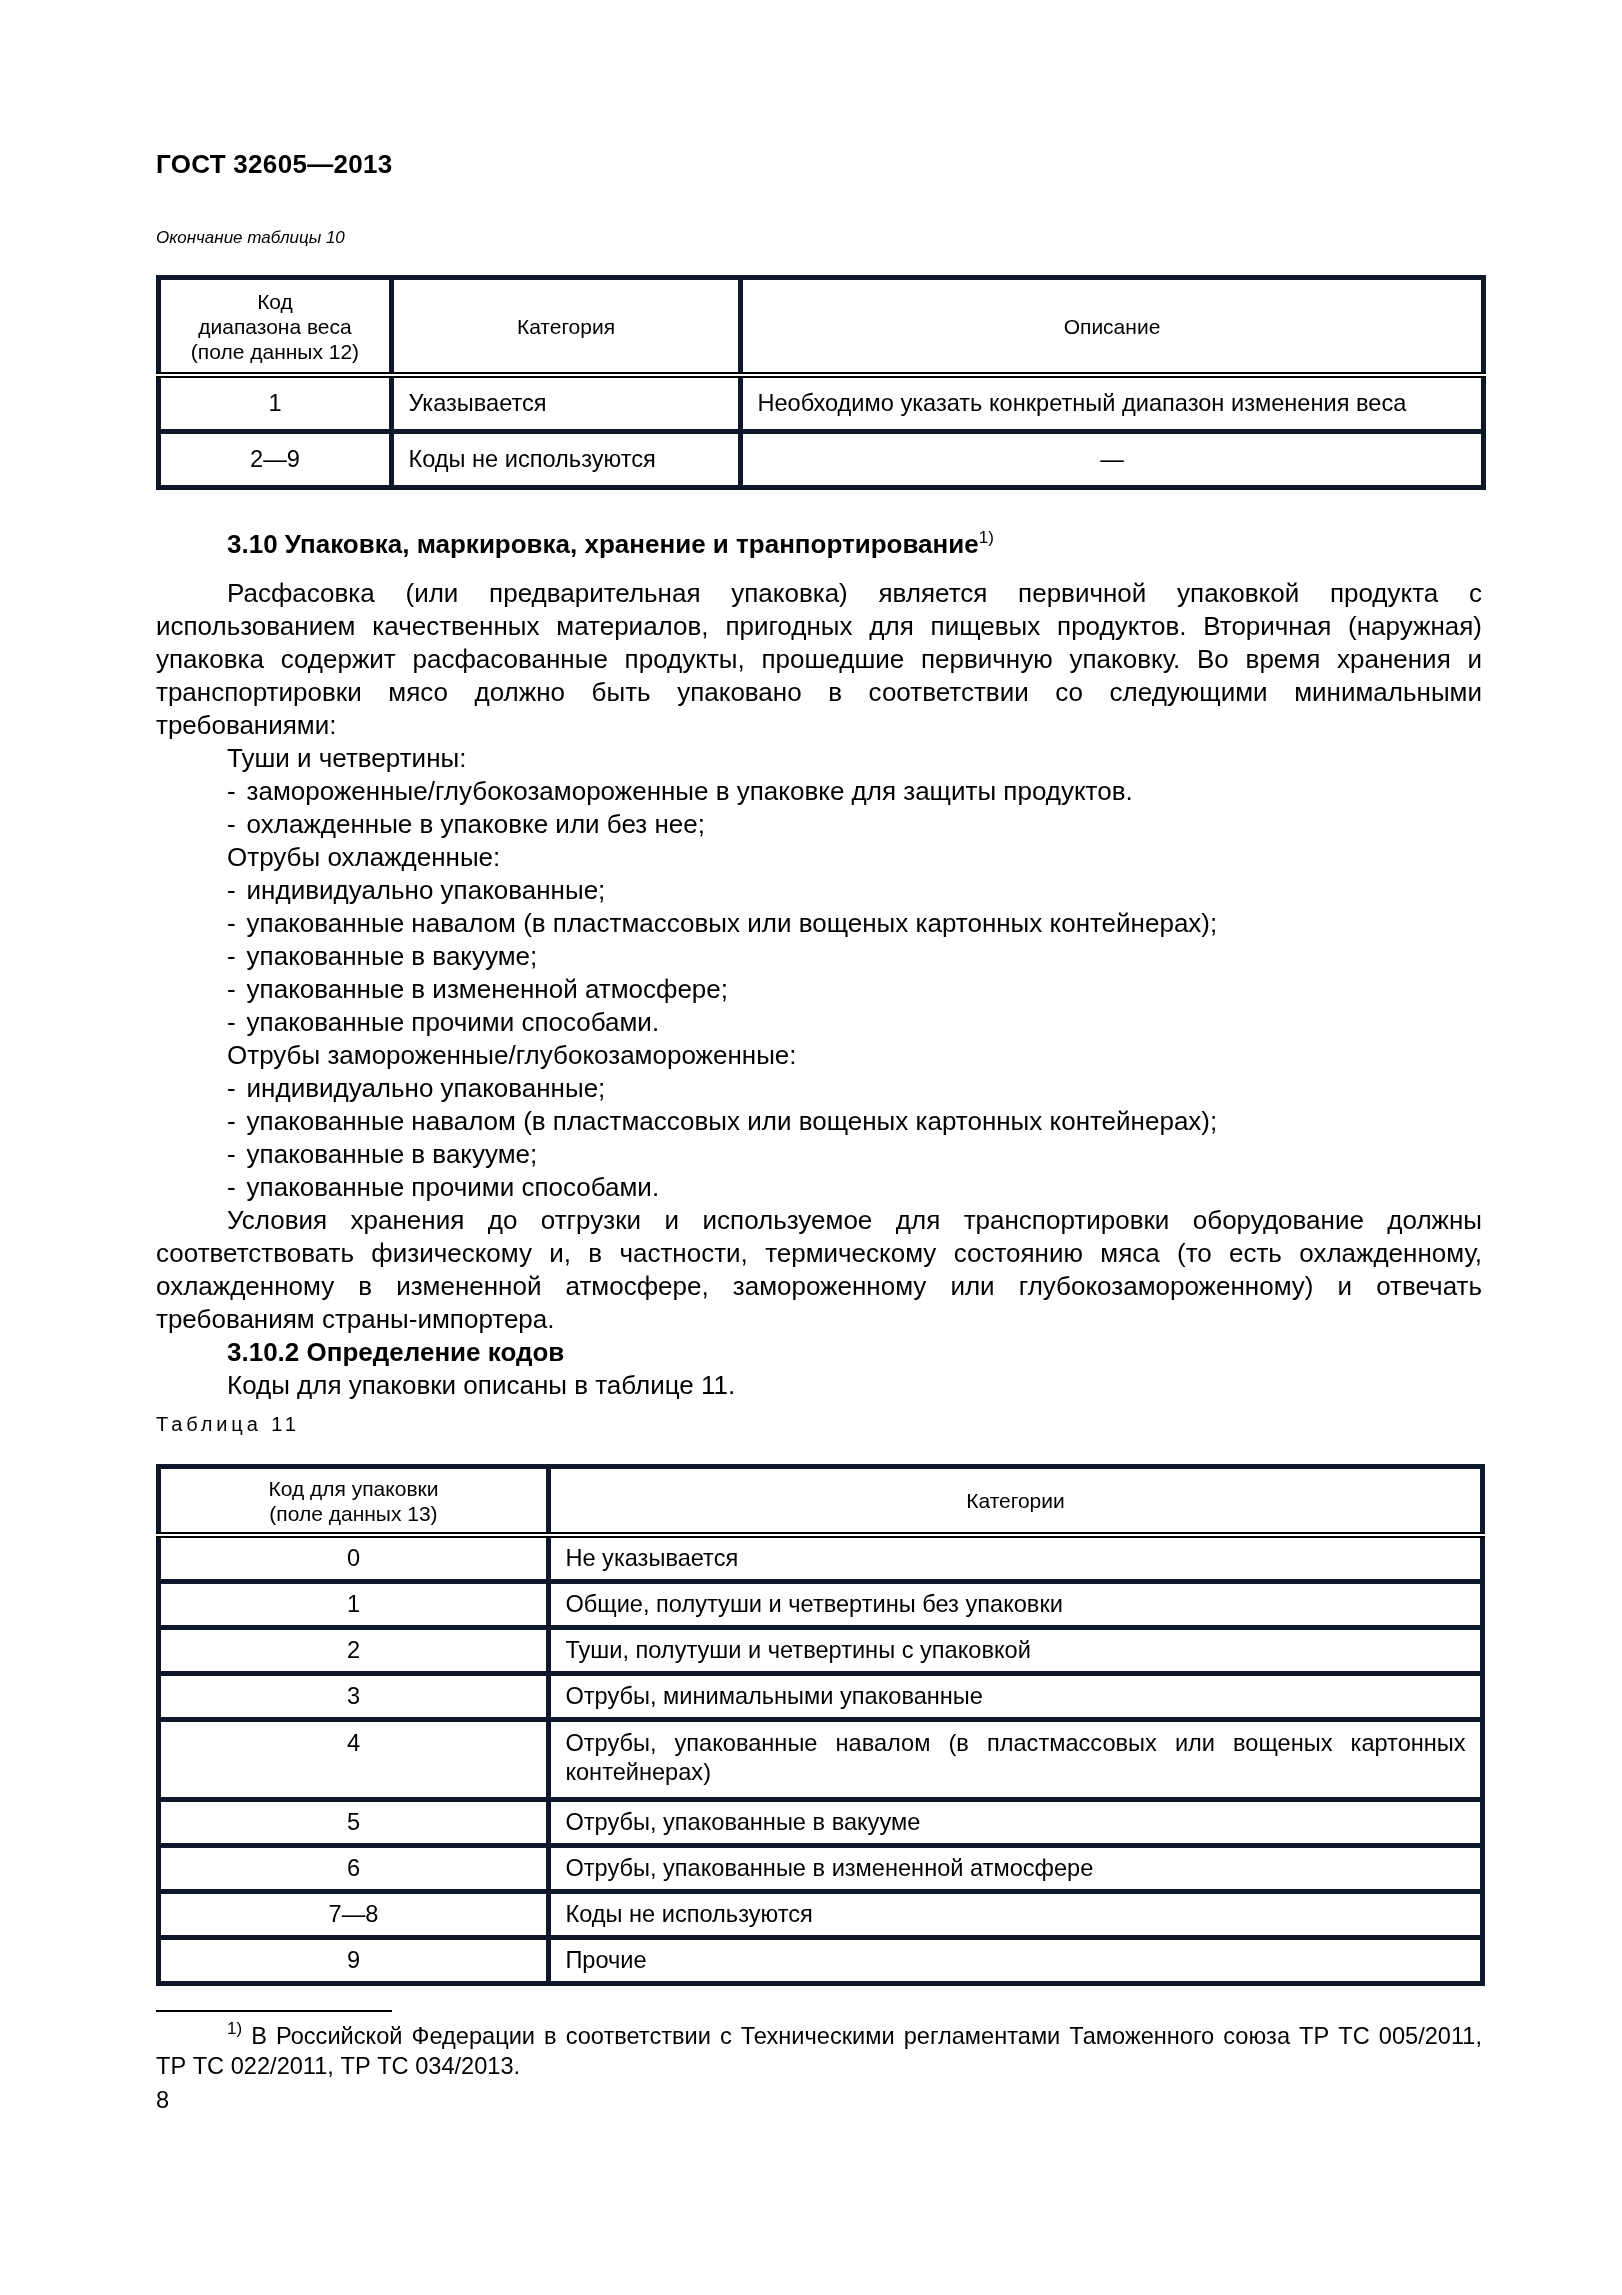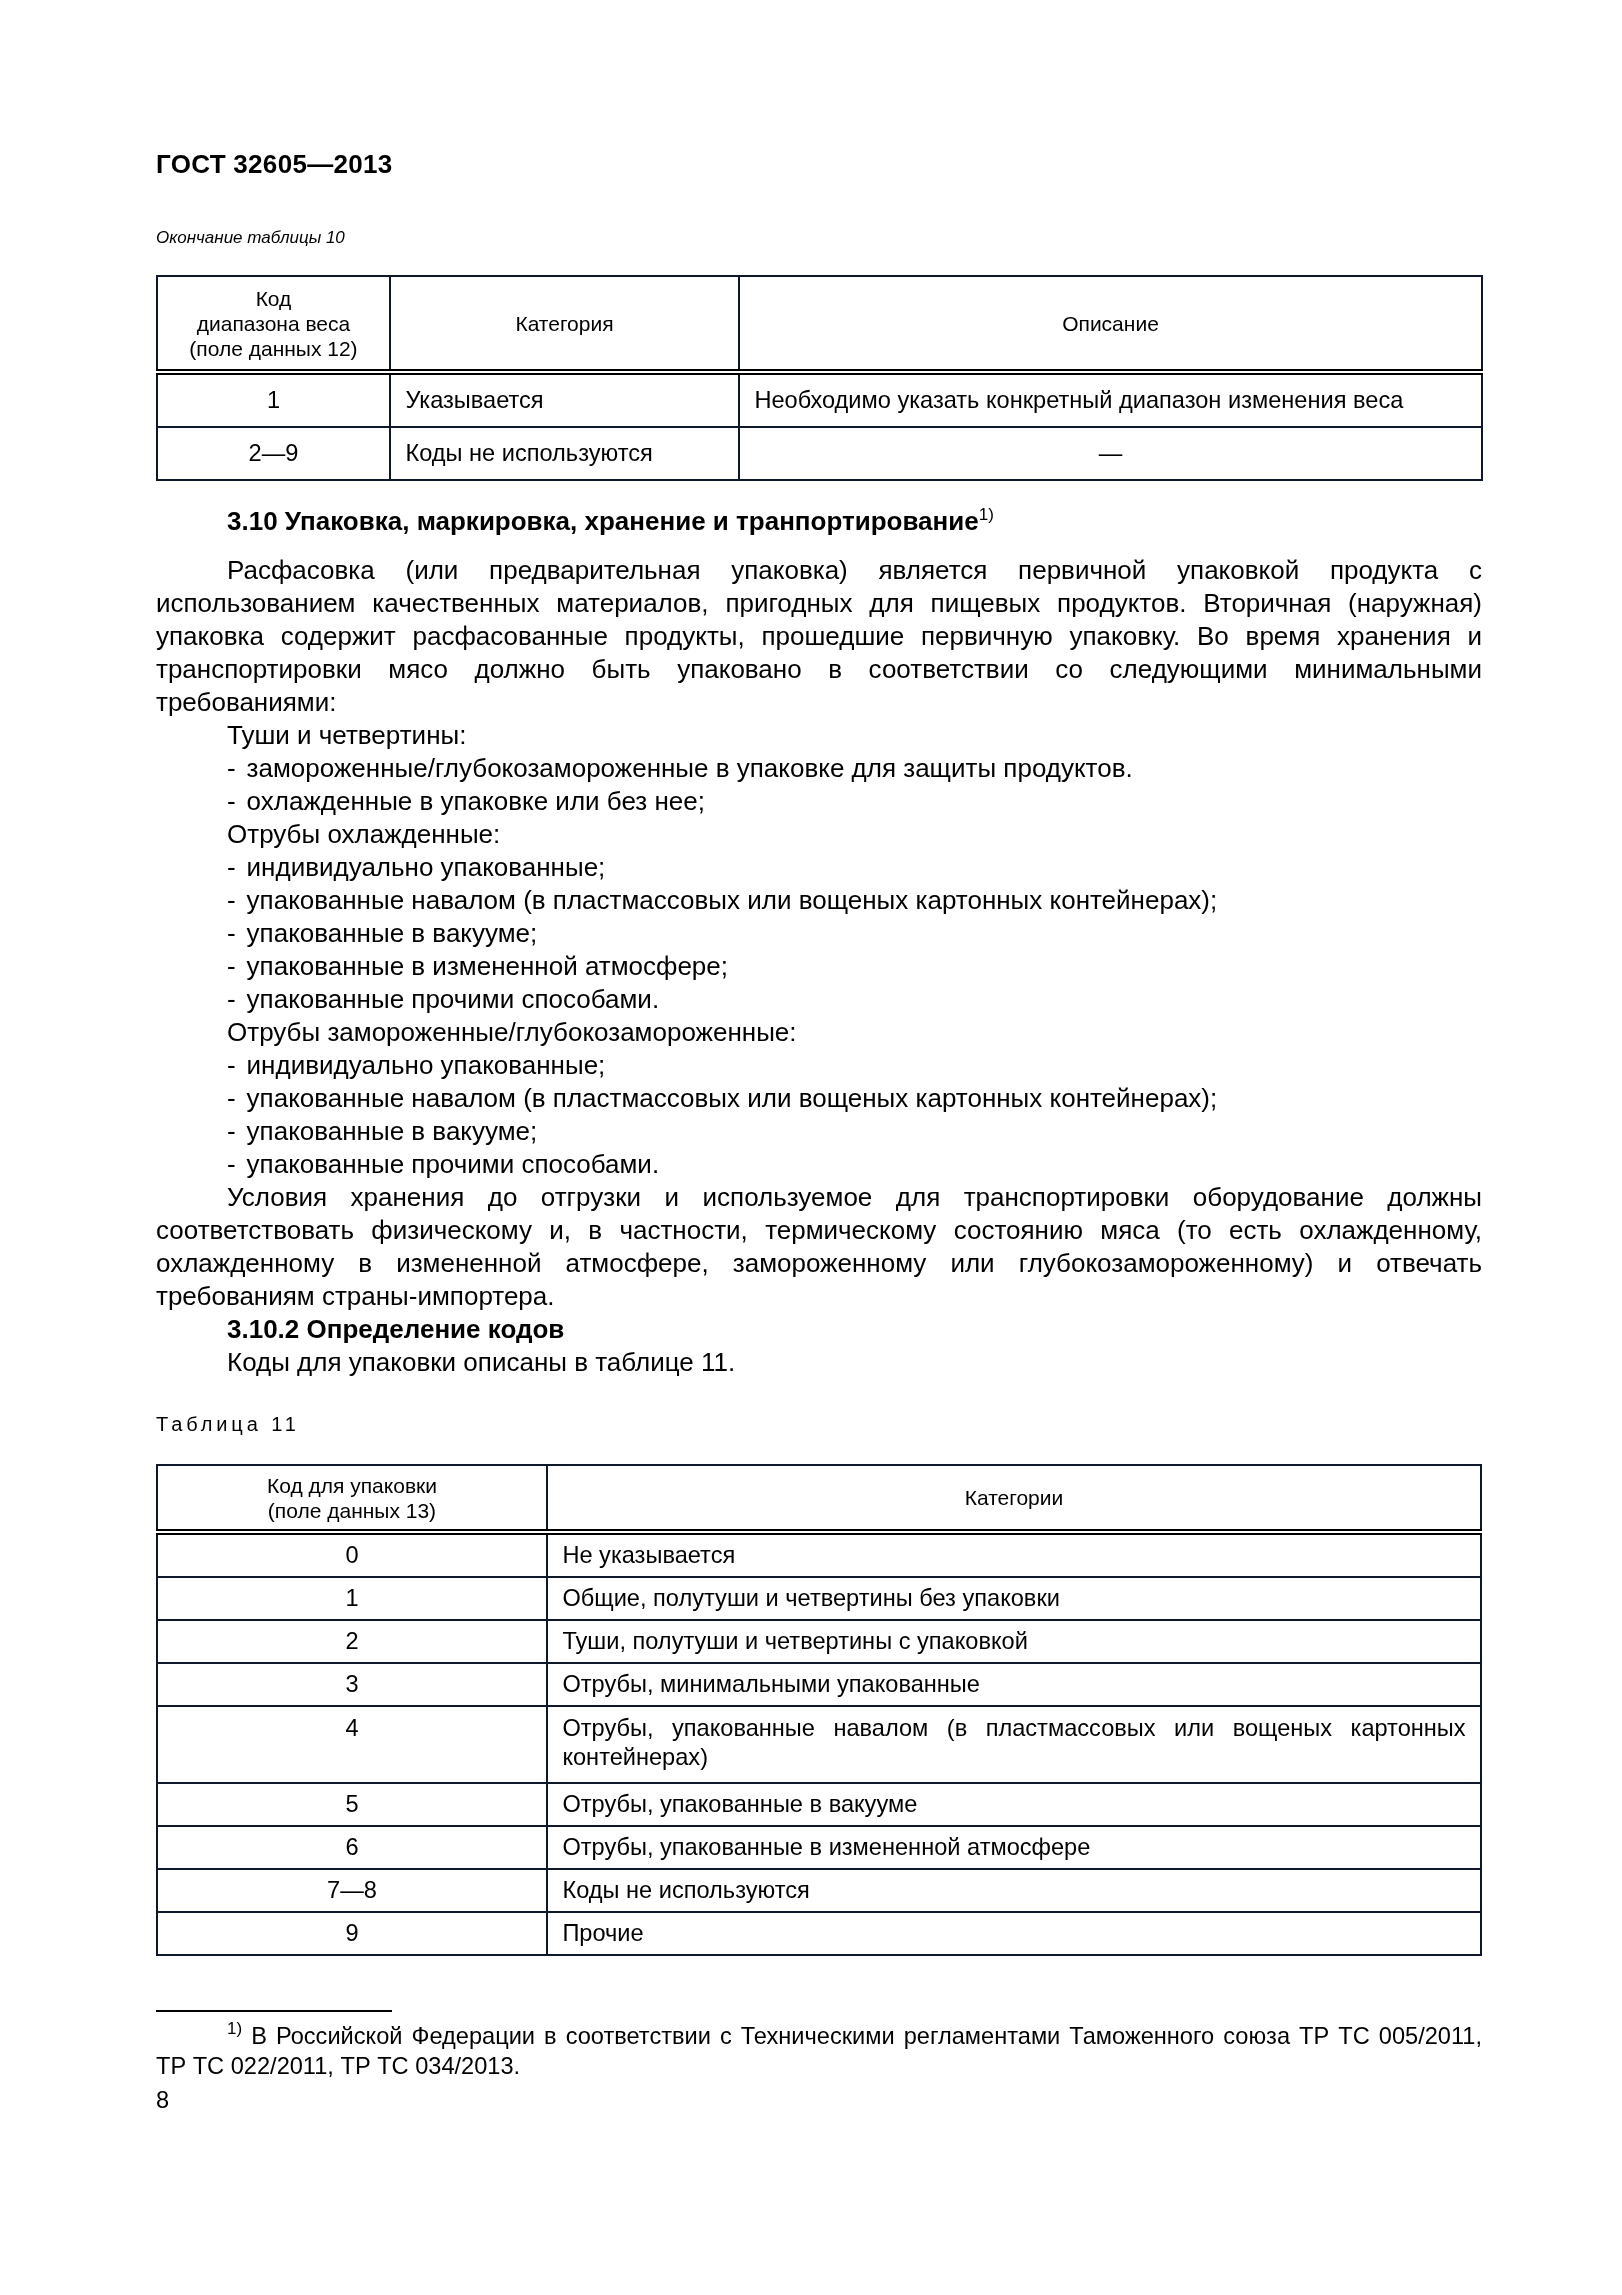--- a/index.html
+++ b/index.html
@@ -2,26 +2,26 @@
 <html style="font-size:10.5px"><head>
 <meta charset="utf-8">
 <style>
   html, body { margin: 0; padding: 0; background: #ffffff; }
   body { width: 1623px; height: 2295px; position: relative; overflow: hidden;
          font-family: "Liberation Sans", sans-serif; color: #000; }
   .abs { position: absolute; }
   .doc-header { left: 156px; top: 149px; font-size: 26px; font-weight: bold; letter-spacing: 0.3px; }
   .caption-italic { left: 156px; top: 228px; font-size: 17px; font-style: italic; }
   table { border-collapse: collapse; position: absolute; table-layout: fixed; }
-  td, th { border: 2px solid #0f172a; font-weight: normal; padding: 0 14.4px; vertical-align: middle; }
+  td, th { border: 5px solid #0f172a; font-weight: normal; padding: 0 14.4px; vertical-align: middle; }
   .t10 { left: 156px; top: 275px; width: 1326px; font-size: 23.6px; }
   .t10 th { font-size: 21px; text-align: center; line-height: 25px; height: 92px; border-bottom: 6.5px double #000; }
   .t10 td { height: 51px; }
   .center { text-align: center; }
-  .section { left: 156px; width: 1326px; font-size: 26px; line-height: 33px; }
+  .section { left: 156px; width: 1326px; font-size: 26px; line-height: 33px; margin-top: 23px; }
   .section p { margin: 0; text-align: justify; text-align-last: left; }
   .indent { padding-left: 71px; }
   .h-bold { font-weight: bold; padding-left: 71px; }
   sup { font-size: 17px; vertical-align: 10.5px; line-height: 0; font-weight: normal; }
   .list-item { padding-left: 71px; }
   .list-item .dash { display: inline-block; width: 19.6px; }
   .table-caption { left: 156px; top: 1413px; font-size: 20px; letter-spacing: 3.9px; }
   .t11 { left: 156px; top: 1464px; width: 1324px; font-size: 23.6px; }
   .t11 th { font-size: 21px; line-height: 25px; height: 63px; text-align: center; border-bottom: 6.5px double #000; }
   .t11 td { height: 41px; line-height: 29px; }

